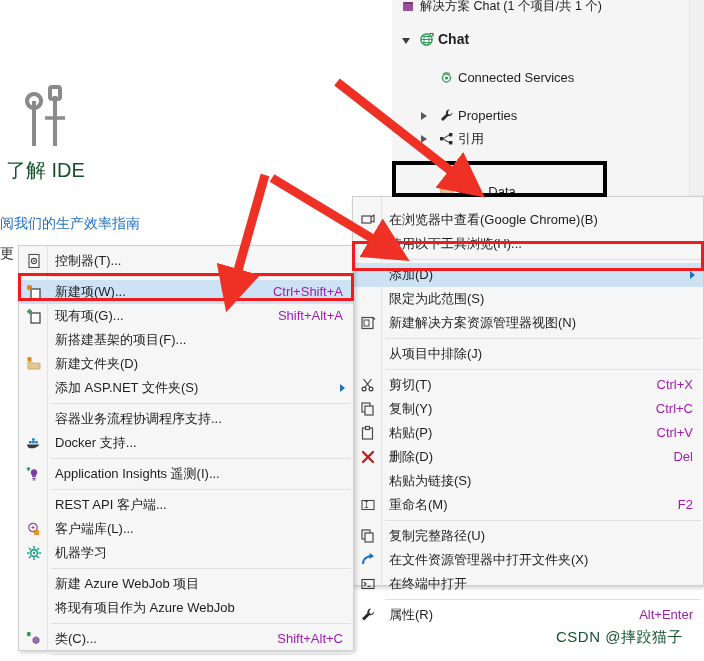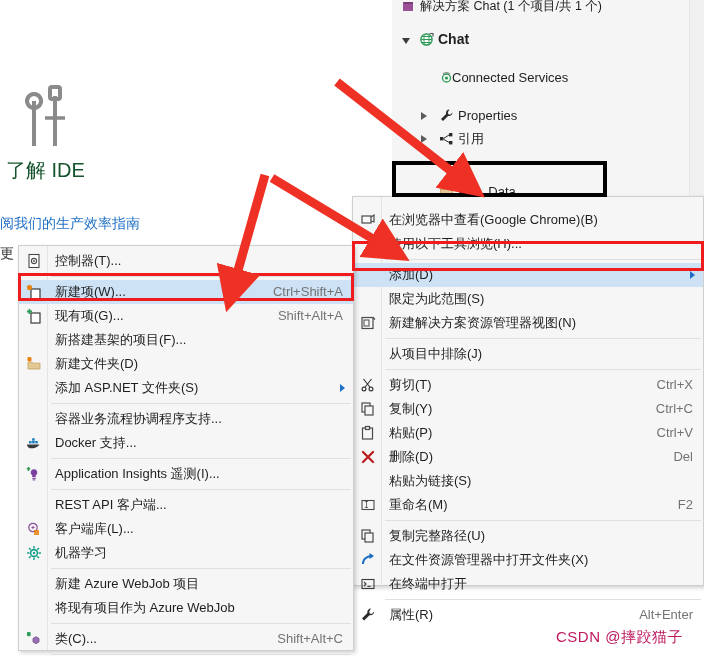--- a/index.html
+++ b/index.html
@@ -111,21 +111,21 @@
     white-space: nowrap; cursor: default;
   }
   .mi.h {
     background: #cde2f5;
   }
   .mi .ico {
     position: absolute; left: 6px; top: 0; width: 18px; height: 24px;
     display: flex; align-items: center; justify-content: center;
   }
   .mi .lbl { position: absolute; left: 36px; top: 0; }
-  .mi .acc { position: absolute; right: 10px; top: 0; color: #737373; }
+  .mi .acc { position: absolute; right: 10px; top: 0; color: #a21caf; }
   .mi .sub {
     position: absolute; right: 8px; top: 0; height: 24px;
     display: flex; align-items: center;
   }
   .mi .sub .ar {
     width: 0; height: 0;
     border-top: 4px solid transparent;
     border-bottom: 4px solid transparent;
     border-left: 5px solid #1f6fc4;
   }
@@ -148,21 +148,21 @@
   }
 
   
   #arrows {
     position: absolute; left: 0; top: 0; width: 704px; height: 661px;
     pointer-events: none;
   }
 
   .watermark {
     position: absolute; left: 556px; top: 628px;
-    font-size: 15px; color: #be185d; white-space: nowrap;
+    font-size: 15px; color: #14532d; white-space: nowrap;
     letter-spacing: 0.5px;
   }
 
   .tiny-ico svg { display:block; }
 </style>
 </head>
 <body>
 
 <div id="startpage">
 
@@ -212,21 +212,21 @@
     </div>
 
     <div class="se-row" style="top: 33px;">
       <span class="se-icon" style="left:46px;">
         <svg width="15" height="15" viewBox="0 0 15 15">
           <circle cx="7.5" cy="8" r="4" fill="none" stroke="#2e9b57" stroke-width="1.3"></circle>
           <circle cx="7.5" cy="8" r="1.6" fill="#2e9b57"></circle>
           <path d="M4 4 a5 5 0 0 1 7 0" fill="none" stroke="#8a8a8a" stroke-width="1.3"></path>
         </svg>
       </span>
-      <span class="se-text" style="left:60px;">Connected Services</span>
+      <span class="se-text" style="left:66px;">Connected Services</span>
     </div>
 
     <div class="se-row" style="top: 52px;">
       <span class="se-expander" style="left:26px;">
           <span class="tri"></span>
         </span>
       <span class="se-icon" style="left:46px;">
         <svg width="15" height="15" viewBox="0 0 15 15">
           <path d="M10.5 1.5 a3.4 3.4 0 0 0 -3.4 4.4 L2 11 l2 2 l5.1 -5.1 a3.4 3.4 0 0 0 4.4 -3.4 l-2.2 2.2 l-2 -0.5 l-0.5 -2 z" fill="#2b2b2b"></path>
         </svg>

